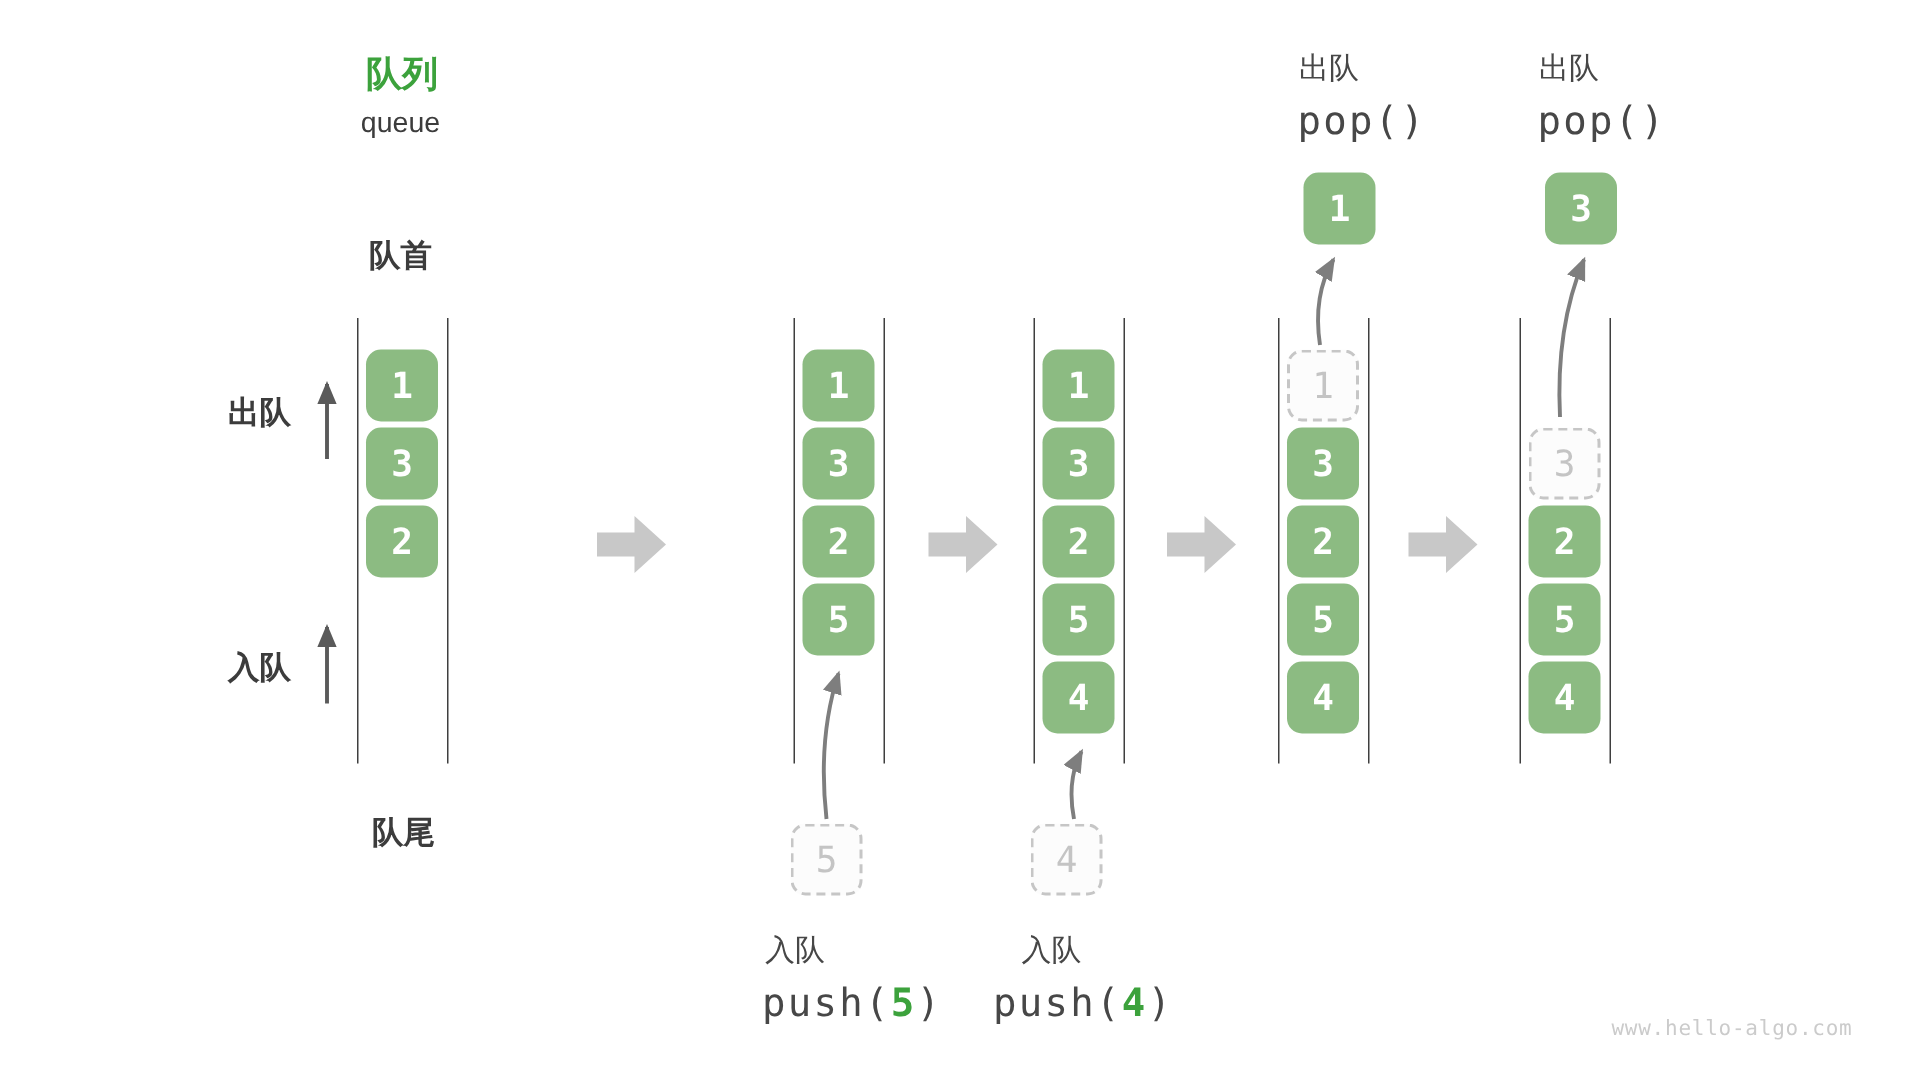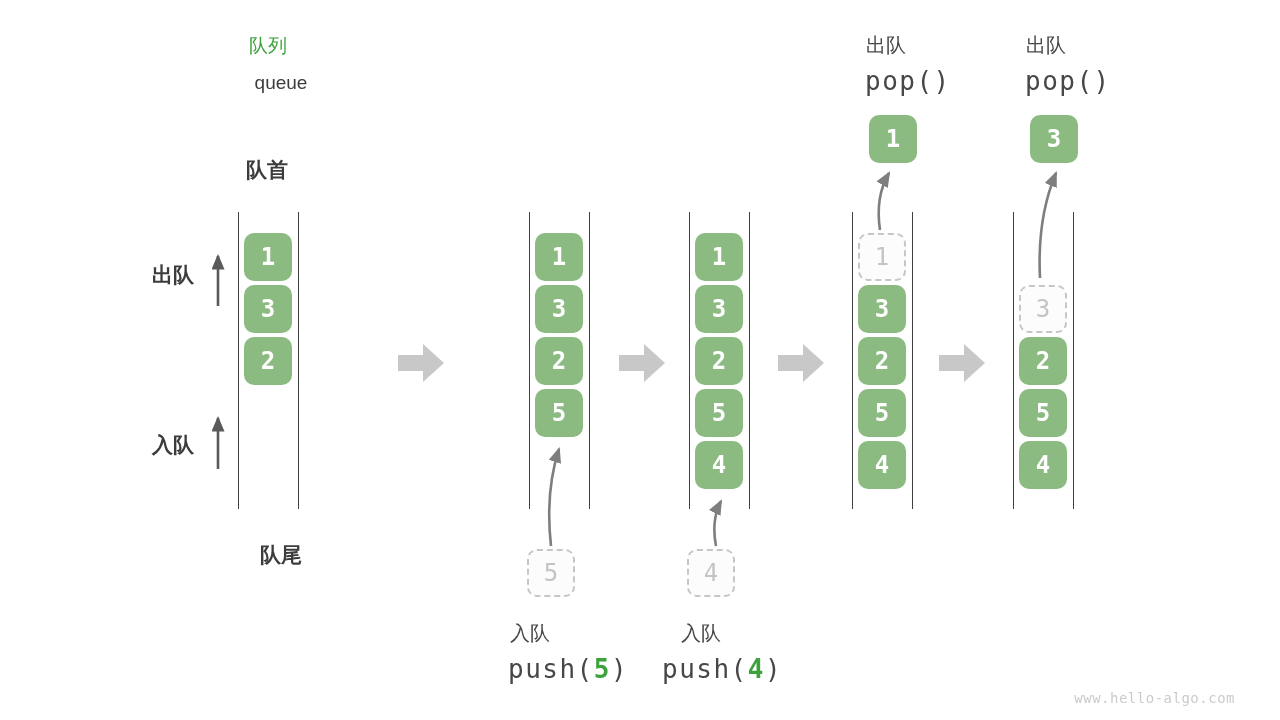--- a/index.html
+++ b/index.html
@@ -9,47 +9,47 @@
   }
   html,body{margin:0;padding:0;}
   #stage{
     position:relative;width:1280px;height:720px;background:#ffffff;overflow:hidden;
     font-family:"Liberation Sans","DejaVu Sans",sans-serif;color:var(--dark-text);
   }
   .abs{position:absolute;}
   .zh{font-family:"Liberation Sans","DejaVu Sans",sans-serif;}
   .mono{font-family:"DejaVu Sans Mono",monospace;}
   .center{transform:translateX(-50%);text-align:center;}
-  .title-zh{font-size:19px;font-weight:normal;color:var(--accent-green);}
+  .title-zh{font-size:24px;font-weight:bold;color:var(--accent-green);}
   .title-en{font-size:19px;color:var(--dark-text);}
   .big-label{font-size:21px;font-weight:bold;color:var(--dark-text);}
   .op-label{font-size:20px;color:#474747;}
   .op-code{font-size:26px;letter-spacing:1.5px;color:#474747;}
   .op-code .arg{color:var(--accent-green);font-weight:bold;}
   .qline{position:absolute;width:1.6px;background:var(--line-dark);}
   .slot{
     position:absolute;width:48px;height:48px;border-radius:10px;box-sizing:border-box;
     display:flex;align-items:center;justify-content:center;
     font-family:"DejaVu Sans Mono",monospace;font-size:24px;
   }
   .slot.solid{background:var(--box-green);color:#ffffff;font-weight:bold;}
   .slot.dashed{background:#FCFCFC;border:2px dashed var(--muted-gray);color:#C4C4C4;}
-  .watermark{font-size:14px;color:#CBCBCB;letter-spacing:0.5px;margin-top:12px;}
+  .watermark{font-size:14px;color:#CBCBCB;letter-spacing:0.5px;}
   svg{display:block;}
 </style>
 </head>
 <body>
 
 <div id="stage">
 
   <div class="abs zh center title-zh" style="left:268px;top:33px;">队列</div>
-  <div class="abs center title-en" style="left:267px;top:72px;margin-left:14px;">queue</div>
+  <div class="abs center title-en" style="left:267px;top:72px;">queue</div>
 
   <div class="abs zh center big-label" style="left:267px;top:156px;">队首</div>
-  <div class="abs zh center big-label" style="left:281px;top:541px;">队尾</div>
+  <div class="abs zh center big-label" style="left:269px;top:541px;">队尾</div>
 
   <div class="abs zh big-label" style="left:152px;top:261px;">出队</div>
   <div class="abs zh big-label" style="left:152px;top:431px;">入队</div>
 
   <div class="abs zh op-label" style="left:866px;top:32px;">出队</div>
   <div class="abs mono op-code" style="left:865px;top:66px;">pop()</div>
   <div class="abs zh op-label" style="left:1026px;top:32px;">出队</div>
   <div class="abs mono op-code" style="left:1025px;top:66px;">pop()</div>
 
   <div class="abs zh op-label" style="left:510px;top:620px;">入队</div>

